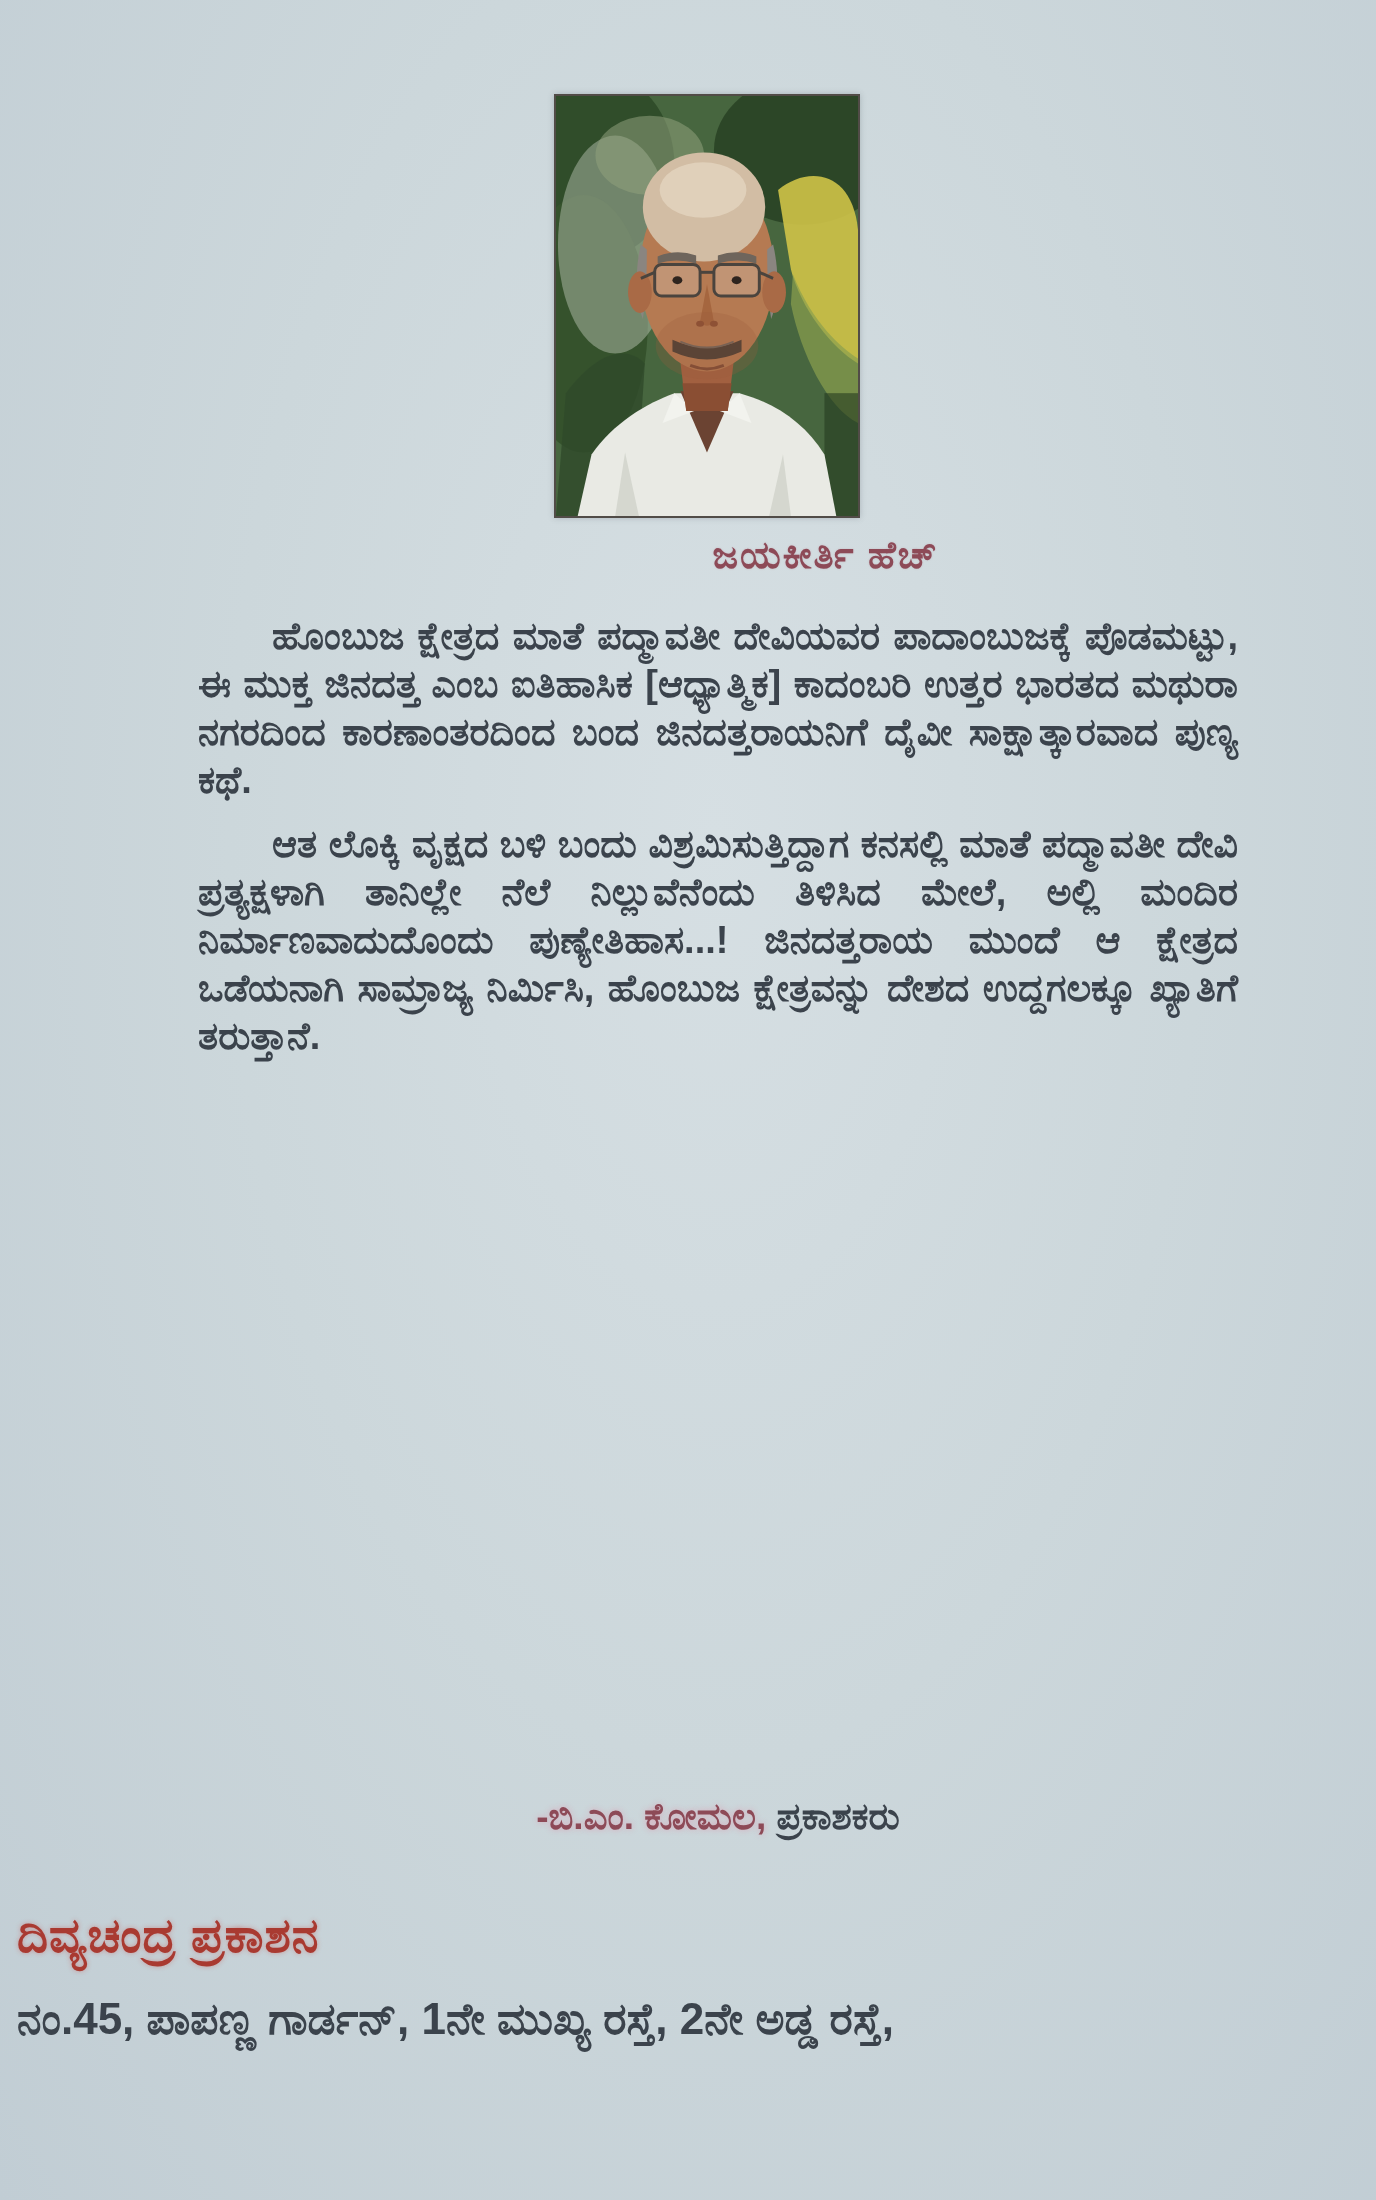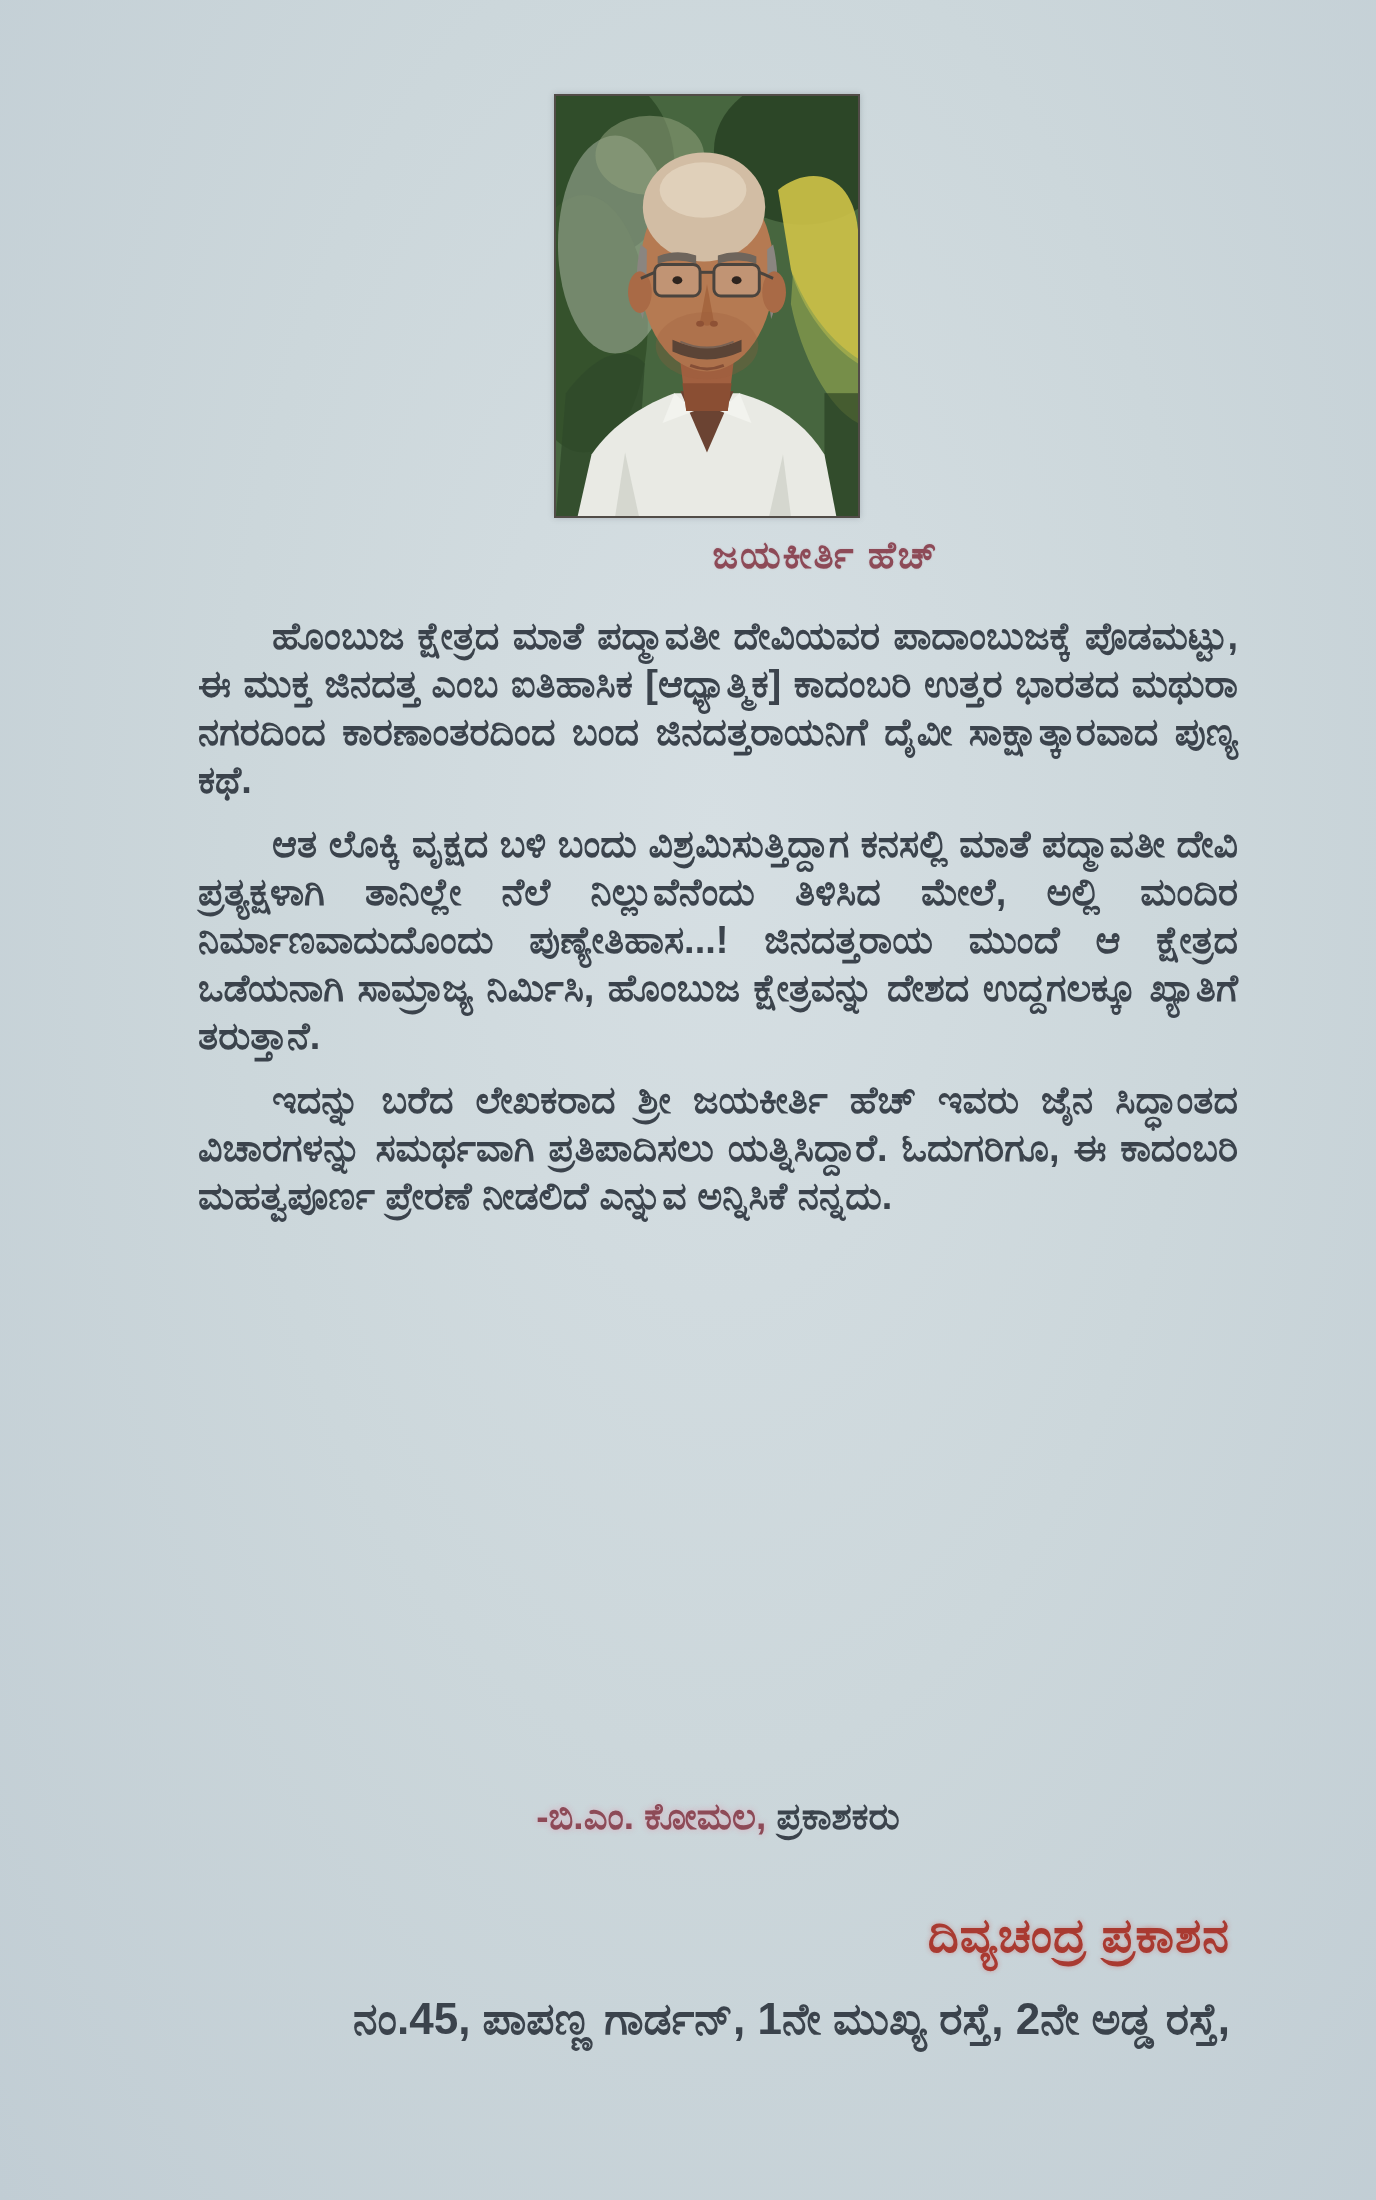--- a/index.html
+++ b/index.html
@@ -35,21 +35,21 @@
   .blurb p { margin: 0 0 16px 0; text-indent: 74px; }
   .signature {
     position: absolute; left: 198px; top: 1796px; width: 1040px;
     text-align: center; font-size: 37px; font-weight: 600; color: #3b434c;
   }
   .signature .sig-name {
     color: #8d4a57;
     text-shadow: 0 0 6px rgba(230,120,150,.45);
   }
   
-  .publisher { position: absolute; left: 7px; top: 1908px; width: 1223px; text-align: right; }
+  .publisher { position: absolute; left: 17px; top: 1908px; width: 1223px; text-align: left; }
   .publisher-name {
     font-size: 48px; font-weight: bold; color: #a93a31; letter-spacing: 1px;
     text-shadow: 0 0 5px rgba(200,50,40,.35);
     margin-bottom: 22px;
   }
   .publisher-address { font-size: 44px; line-height: 55px; font-weight: 700; color: #3b434c; margin-top: 26px; }
 </style>
 </head>
 <body>
 
@@ -112,21 +112,20 @@
       <path d="M136,272 Q153,279 170,272" stroke="#7c4a35" stroke-width="3" fill="none"></path>
       <ellipse cx="153" cy="252" rx="52" ry="34" fill="#9c5d3a" opacity="0.25"></ellipse>
     </svg>
   </div>
 
   <div class="author-name">ಜಯಕೀರ್ತಿ ಹೆಚ್</div>
 
   <div class="blurb">
     <p>ಹೊಂಬುಜ ಕ್ಷೇತ್ರದ ಮಾತೆ ಪದ್ಮಾವತೀ ದೇವಿಯವರ ಪಾದಾಂಬುಜಕ್ಕೆ ಪೊಡಮಟ್ಟು, ಈ ಮುಕ್ತ ಜಿನದತ್ತ ಎಂಬ ಐತಿಹಾಸಿಕ [ಆಧ್ಯಾತ್ಮಿಕ] ಕಾದಂಬರಿ ಉತ್ತರ ಭಾರತದ ಮಥುರಾ ನಗರದಿಂದ ಕಾರಣಾಂತರದಿಂದ ಬಂದ ಜಿನದತ್ತರಾಯನಿಗೆ ದೈವೀ ಸಾಕ್ಷಾತ್ಕಾರವಾದ ಪುಣ್ಯ ಕಥೆ.</p>
     <p>ಆತ ಲೊಕ್ಕಿ ವೃಕ್ಷದ ಬಳಿ ಬಂದು ವಿಶ್ರಮಿಸುತ್ತಿದ್ದಾಗ ಕನಸಲ್ಲಿ ಮಾತೆ ಪದ್ಮಾವತೀ ದೇವಿ ಪ್ರತ್ಯಕ್ಷಳಾಗಿ ತಾನಿಲ್ಲೇ ನೆಲೆ ನಿಲ್ಲುವೆನೆಂದು ತಿಳಿಸಿದ ಮೇಲೆ, ಅಲ್ಲಿ ಮಂದಿರ ನಿರ್ಮಾಣವಾದುದೊಂದು ಪುಣ್ಯೇತಿಹಾಸ...! ಜಿನದತ್ತರಾಯ ಮುಂದೆ ಆ ಕ್ಷೇತ್ರದ ಒಡೆಯನಾಗಿ ಸಾಮ್ರಾಜ್ಯ ನಿರ್ಮಿಸಿ, ಹೊಂಬುಜ ಕ್ಷೇತ್ರವನ್ನು ದೇಶದ ಉದ್ದಗಲಕ್ಕೂ ಖ್ಯಾತಿಗೆ ತರುತ್ತಾನೆ.</p>
-    <p>ಇದನ್ನು ಬರೆದ ಲೇಖಕರಾದ ಶ್ರೀ ಜಯಕೀರ್ತಿ ಹೆಚ್ ಇವರು ಜೈನ ಸಿದ್ಧಾಂತದ ವಿಚಾರಗಳನ್ನು ಸಮರ್ಥವಾಗಿ ಪ್ರತಿಪಾದಿಸಲು ಯತ್ನಿಸಿದ್ದಾರೆ. ಓದುಗರಿಗೂ, ಈ ಕಾದಂಬರಿ ಮಹತ್ವಪೂರ್ಣ ಪ್ರೇರಣೆ ನೀಡಲಿದೆ ಎನ್ನುವ ಅನ್ನಿಸಿಕೆ ನನ್ನದು.</p>
   </div>
 
   <div class="signature">
     <span class="sig-name">-ಬಿ.ಎಂ. ಕೋಮಲ,</span><span> ಪ್ರಕಾಶಕರು</span>
   </div>
 
   <div class="publisher">
     <div class="publisher-name">ದಿವ್ಯಚಂದ್ರ ಪ್ರಕಾಶನ</div>
     <div class="publisher-address">ನಂ.45, ಪಾಪಣ್ಣ ಗಾರ್ಡನ್, 1ನೇ ಮುಖ್ಯ ರಸ್ತೆ, 2ನೇ ಅಡ್ಡ ರಸ್ತೆ,</div>
   </div>

